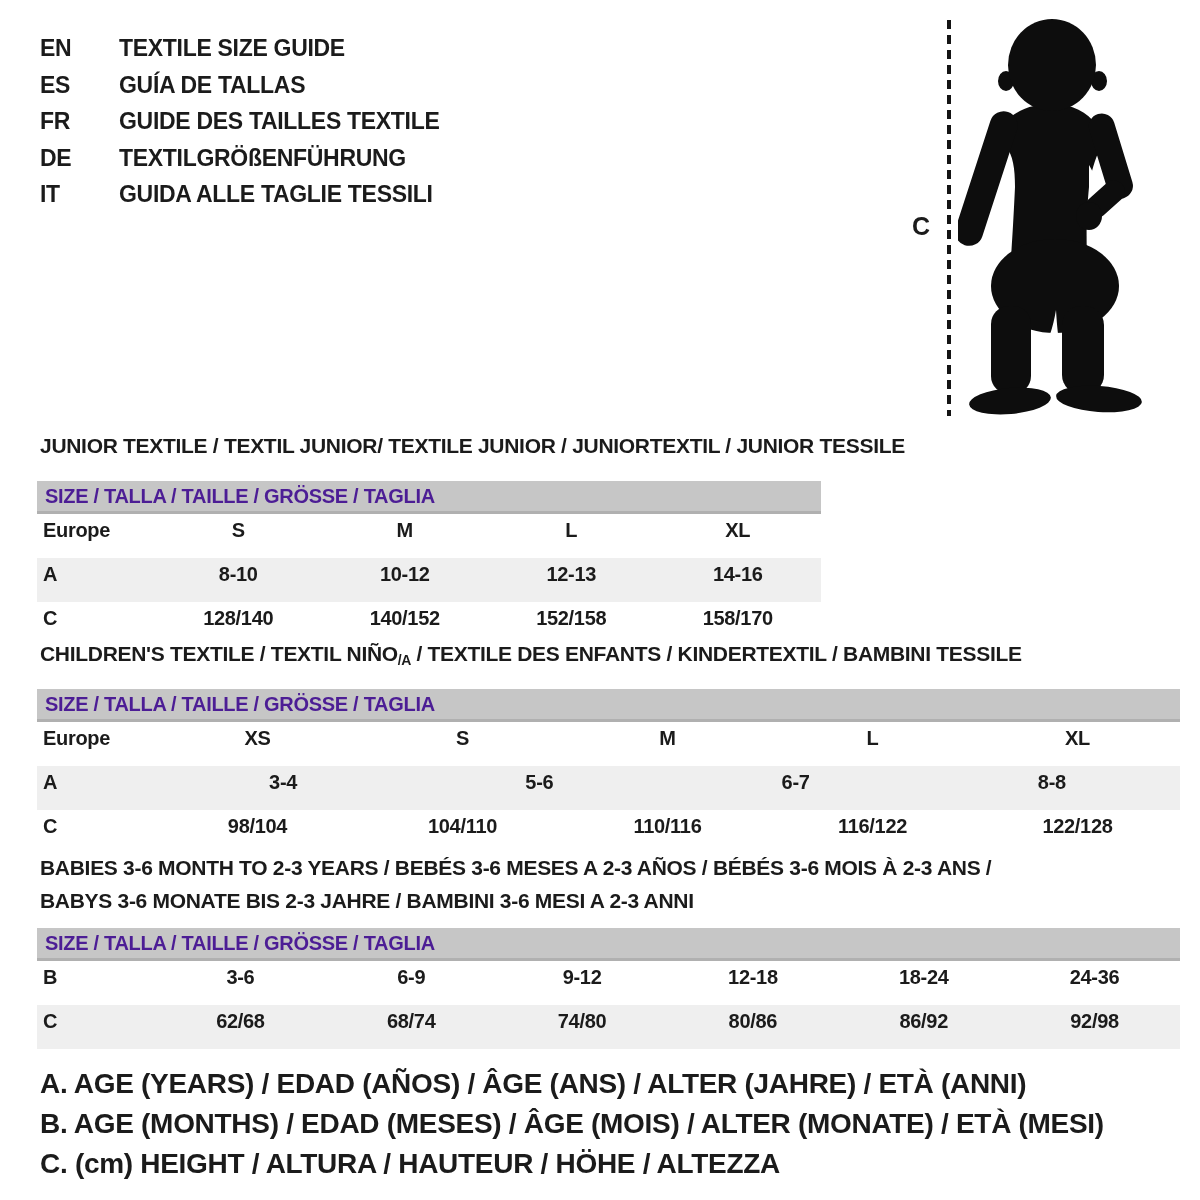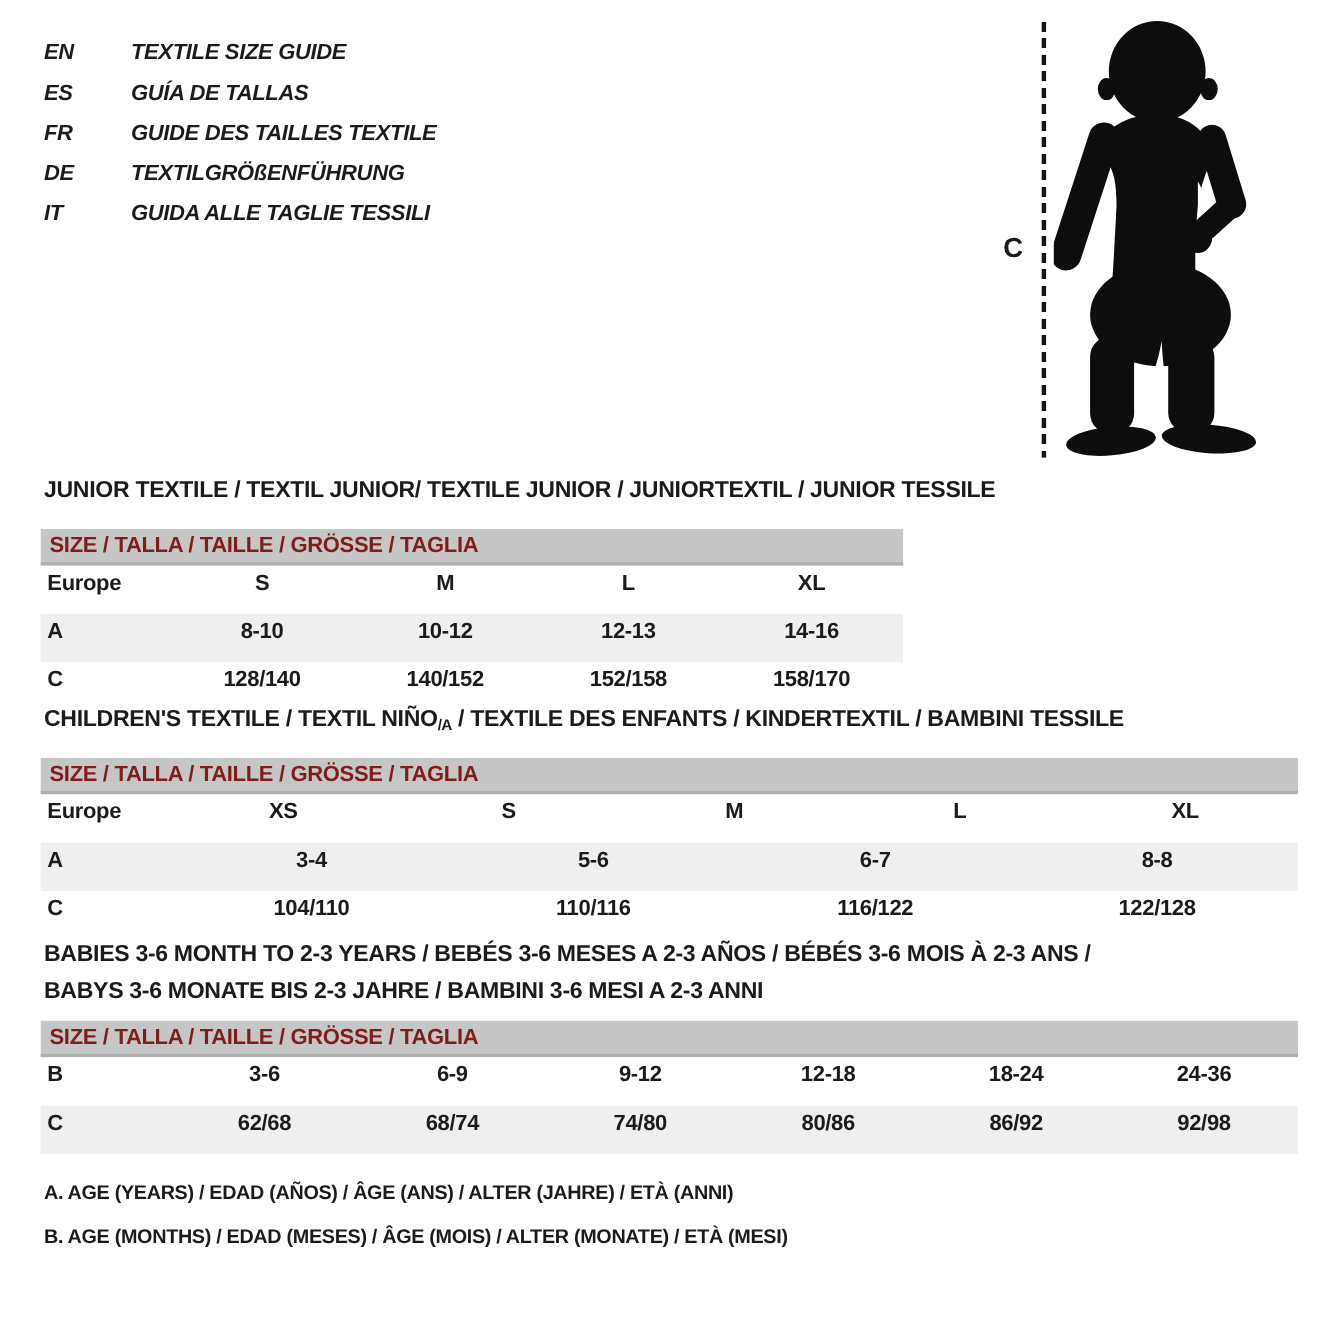--- a/index.html
+++ b/index.html
@@ -3,46 +3,46 @@
 <meta charset="utf-8">
 <style>
   html,body{margin:0;padding:0;}
   body{
     width:1200px;height:1200px;position:relative;background:#ffffff;
     font-family:"Liberation Sans",sans-serif;font-weight:bold;
     color:#1b1b1b;letter-spacing:-0.3px;overflow:hidden;
   }
   
   .lang{position:absolute;left:40px;top:30px;}
-  .lang-row{display:flex;font-size:20px;line-height:36.5px;font-style:italic;}
+  .lang-row{display:flex;font-size:23px;line-height:36.5px;}
   .lang-code{width:79px;}
   
   .measure-line{position:absolute;left:947px;top:20px;width:4px;height:396px;
     background:repeating-linear-gradient(to bottom,#141414 0 9px,transparent 9px 15px);}
   .c-label{position:absolute;left:912px;top:212px;font-size:25px;}
   .silhouette{position:absolute;left:958px;top:18px;width:195px;height:400px;}
   
   .sec-title{position:absolute;left:40px;font-size:21px;white-space:nowrap;}
   #junior-title{top:434px;}
   #children-title{top:642px;}
   #babies-title{top:851px;line-height:33px;}
   .sub{font-size:14px;position:relative;top:4px;letter-spacing:-0.5px;}
   
   .sizetable{position:absolute;left:37px;}
   #table-junior{top:481px;width:784px;}
   #table-children{top:689px;width:1143px;}
   #table-babies{top:928px;width:1143px;}
-  .t-header{background:#c6c6c6;border-bottom:3px solid #b0b0b0;color:#7f1d1d;
+  .t-header{background:#c6c6c6;border-bottom:3px solid #b0b0b0;color:#4c1d95;
     font-size:20px;height:30px;line-height:31px;padding-left:8px;}
   .trow{display:flex;height:44px;line-height:32px;font-size:20px;}
   .trow.shaded{background:#efefef;}
   .tlabel{width:112px;padding-left:6px;flex:none;}
   .tcell{flex:1;text-align:center;}
   
-  .legend{position:absolute;left:40px;top:1064px;font-size:18px;line-height:40px;}
+  .legend{position:absolute;left:40px;top:1064px;font-size:28px;line-height:40px;}
 </style>
 </head>
 <body>
 
 <div class="lang">
   <div class="lang-row">
     <span class="lang-code">EN</span>
     <span>TEXTILE SIZE GUIDE</span>
   </div>
   <div class="lang-row">
@@ -137,20 +137,21 @@
     </div>
     <div class="trow shaded">
       <div class="tlabel">A</div>
       <div class="tcell">3-4</div>
       <div class="tcell">5-6</div>
       <div class="tcell">6-7</div>
       <div class="tcell">8-8</div>
     </div>
     <div class="trow">
       <div class="tlabel">C</div>
+      <div class="tcell">98/104</div>
       <div class="tcell">104/110</div>
       <div class="tcell">110/116</div>
       <div class="tcell">116/122</div>
       <div class="tcell">122/128</div>
     </div>
   </div>
 
 <div class="sec-title" id="babies-title">
   <div>BABIES 3-6 MONTH TO 2-3 YEARS / BEBÉS 3-6 MESES A 2-3 AÑOS / BÉBÉS 3-6 MOIS À 2-3 ANS /</div>
   <div>BABYS 3-6 MONATE BIS 2-3 JAHRE / BAMBINI 3-6 MESI A 2-3 ANNI</div>
@@ -173,13 +174,14 @@
       <div class="tcell">74/80</div>
       <div class="tcell">80/86</div>
       <div class="tcell">86/92</div>
       <div class="tcell">92/98</div>
     </div>
   </div>
 
 <div class="legend">
   <div>A. AGE (YEARS) / EDAD (AÑOS) / ÂGE (ANS) / ALTER (JAHRE) / ETÀ (ANNI)</div>
   <div>B. AGE (MONTHS) / EDAD (MESES) / ÂGE (MOIS) / ALTER (MONATE) / ETÀ (MESI)</div>
+  <div>C. (cm) HEIGHT / ALTURA / HAUTEUR / HÖHE / ALTEZZA</div>
 </div>
 
 </body></html>

